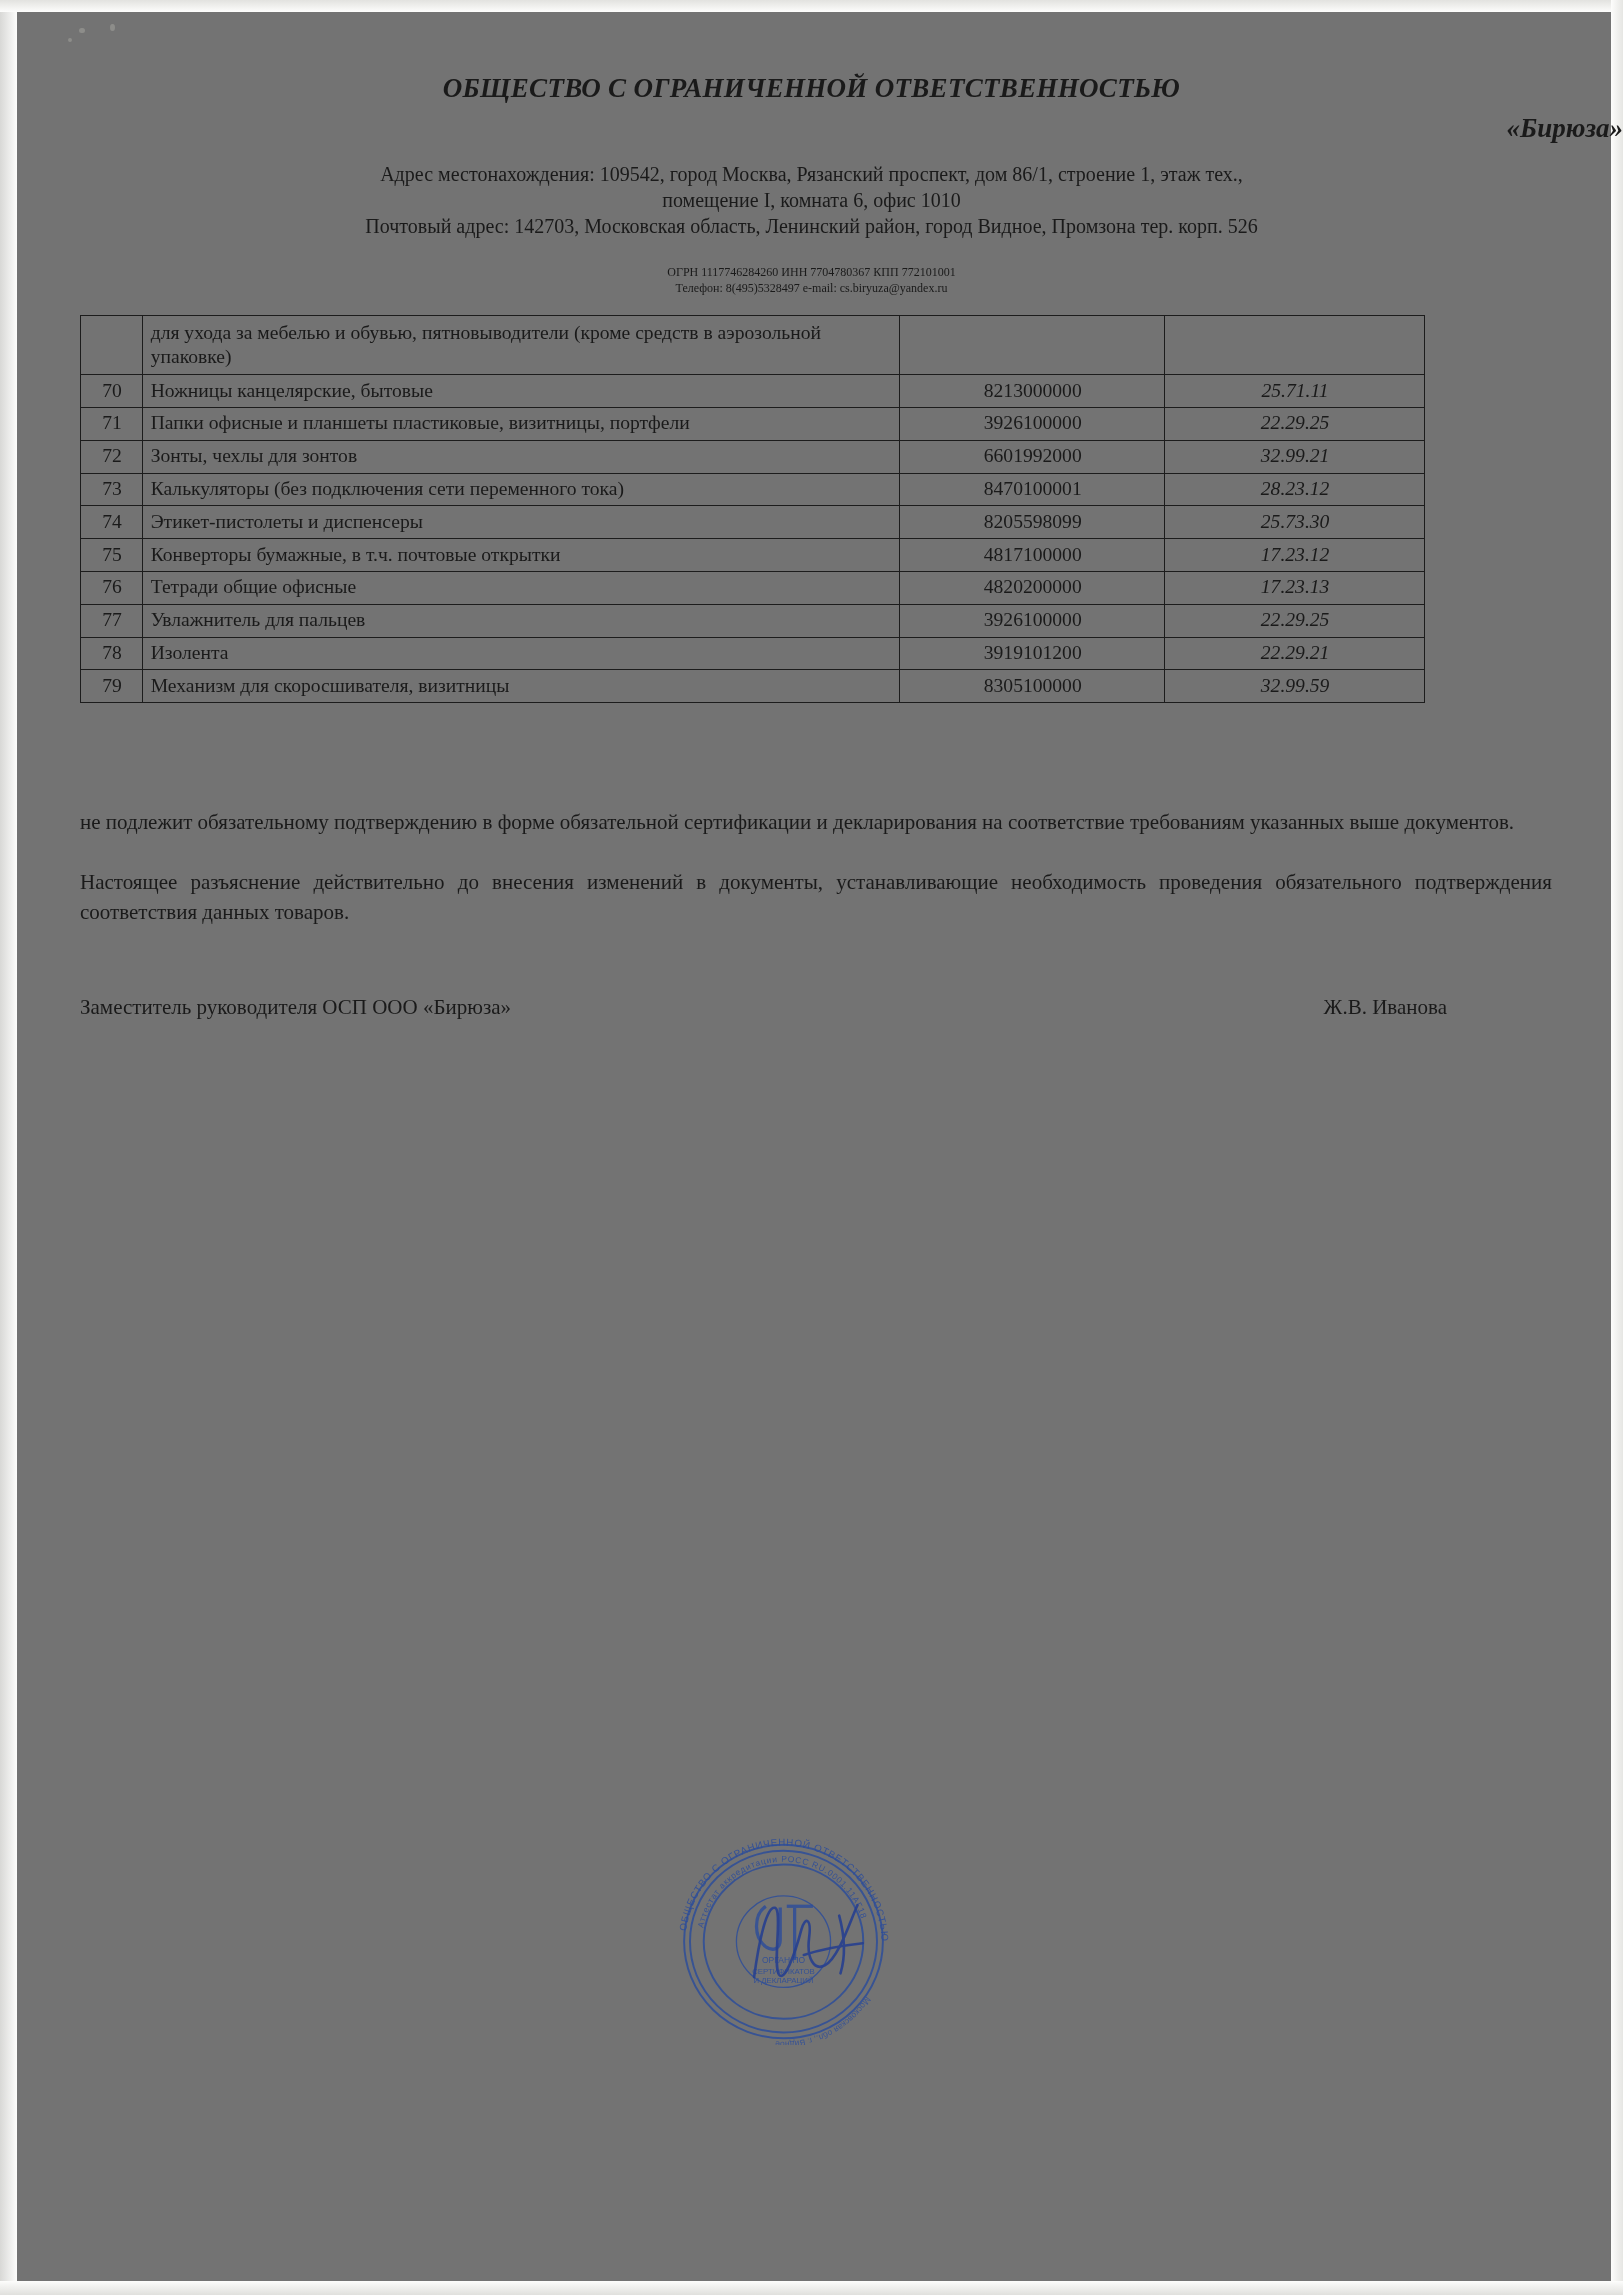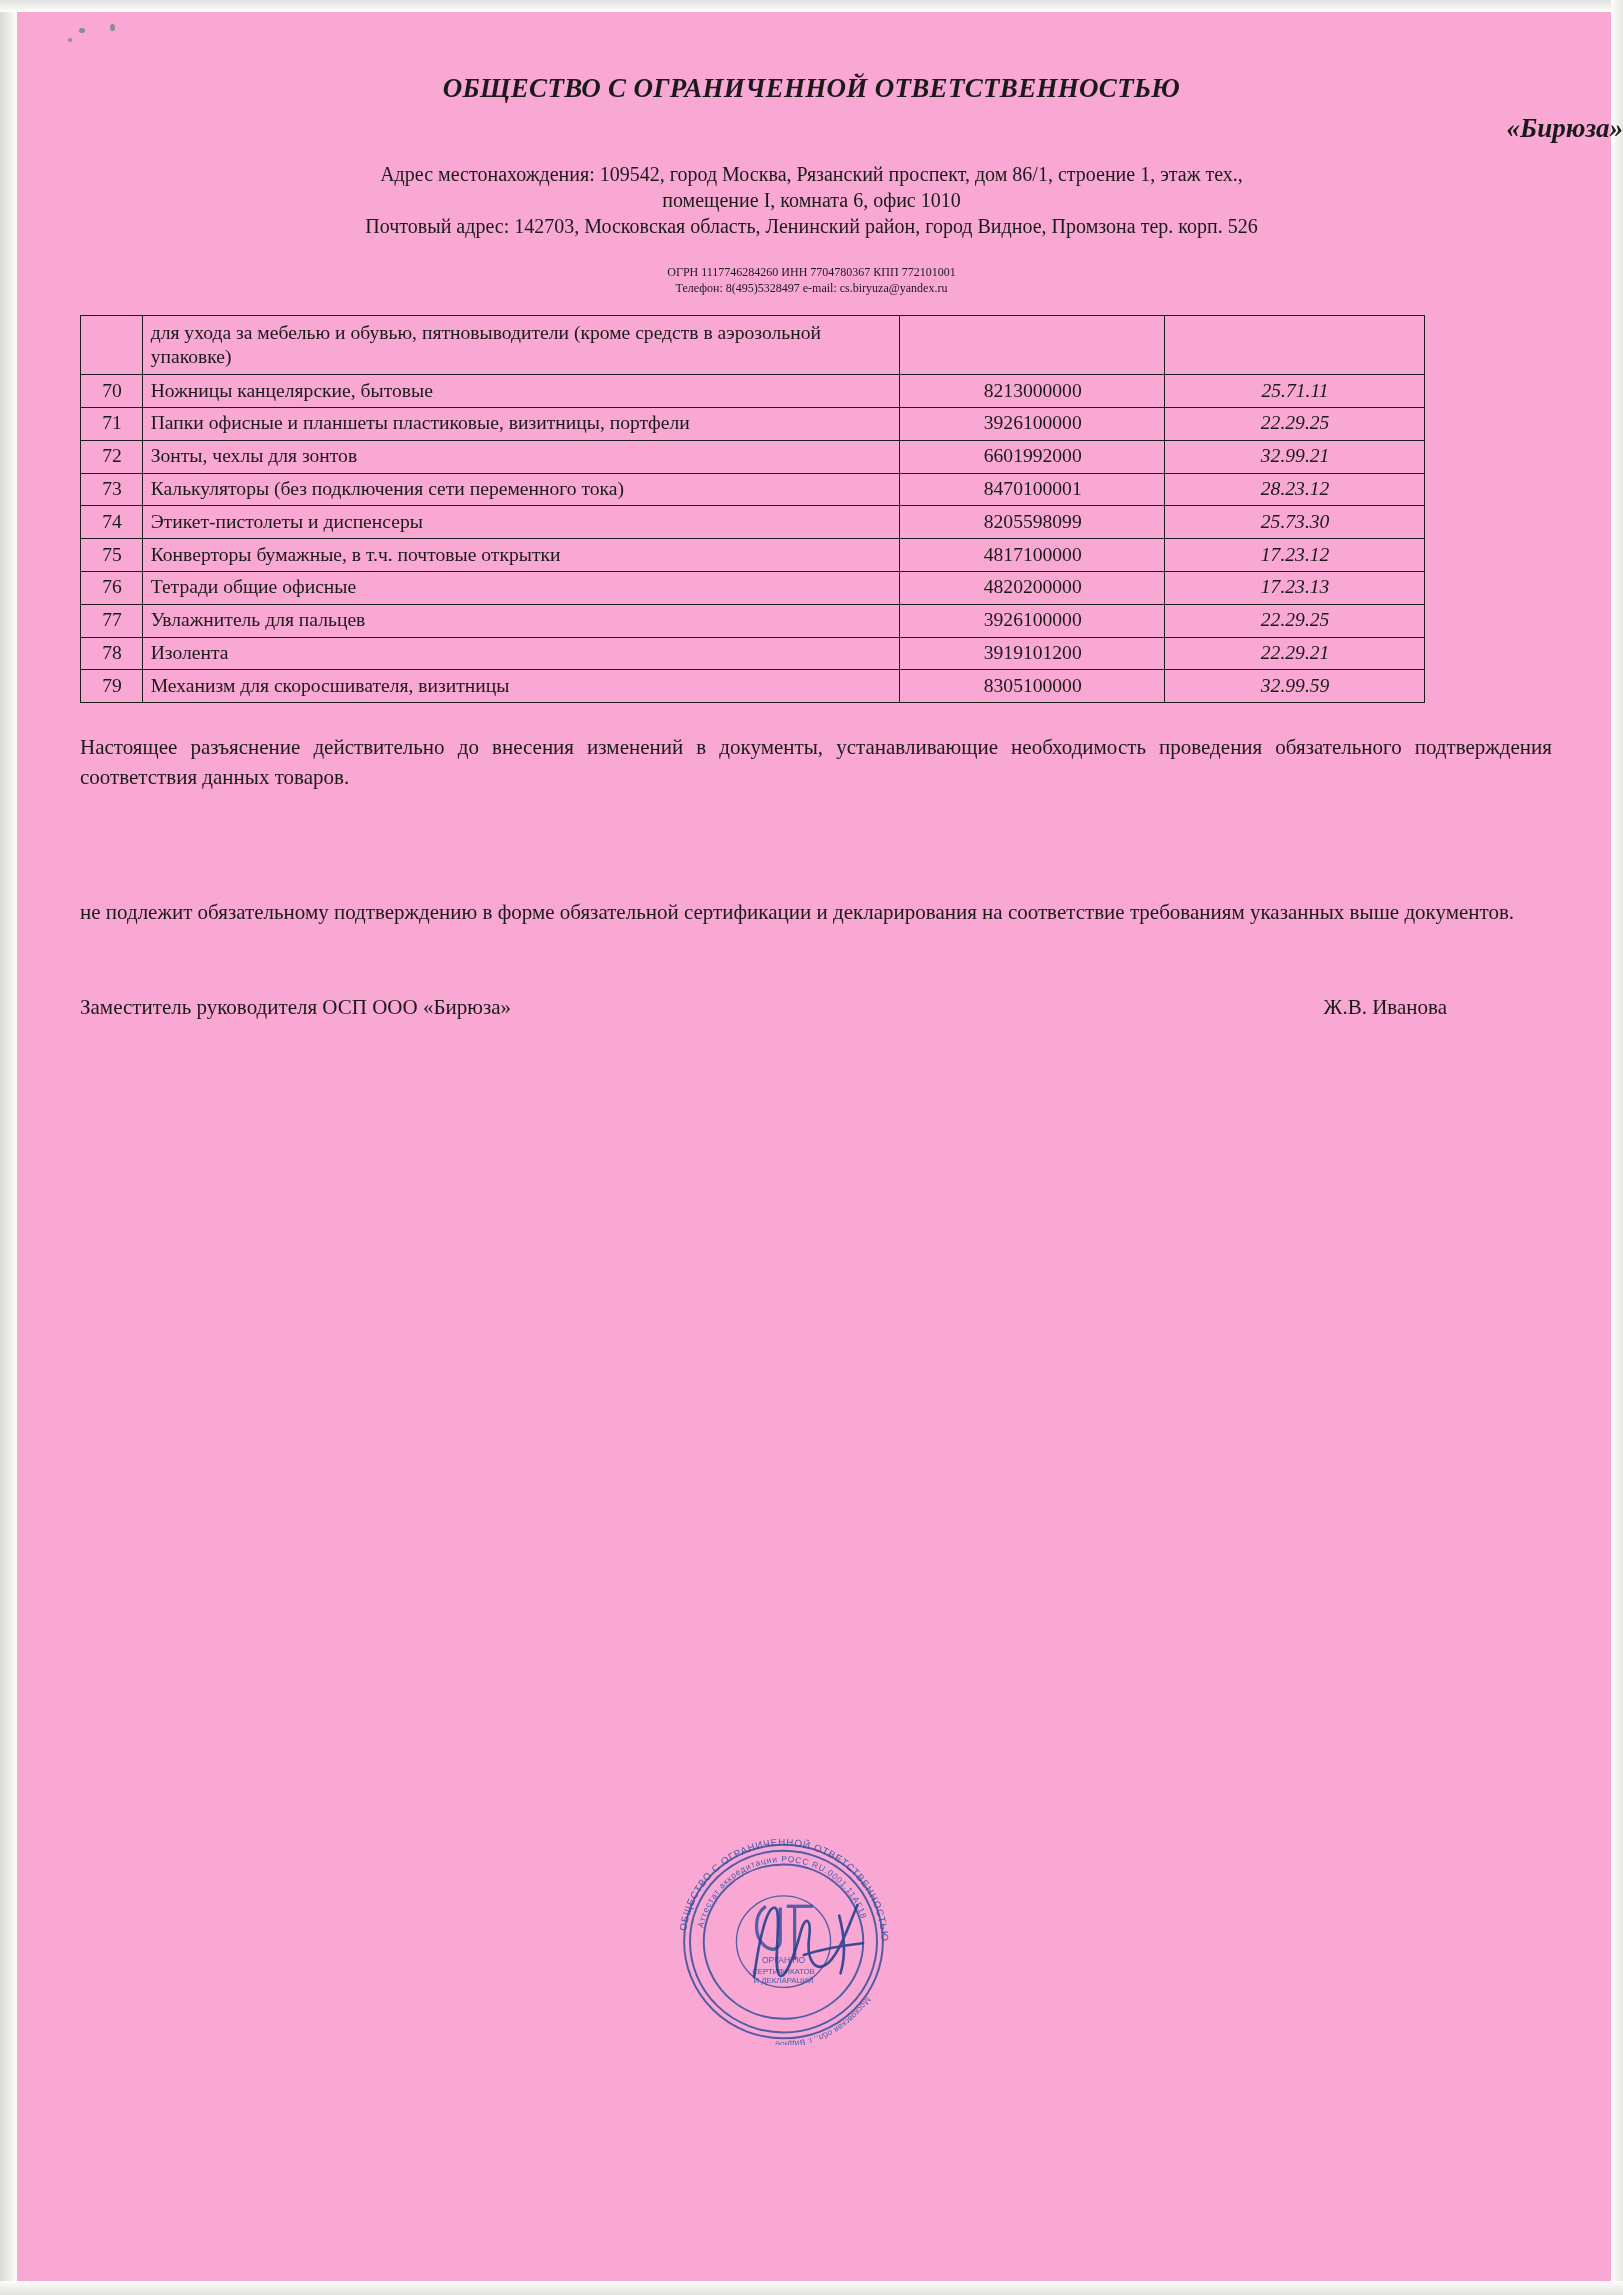--- a/index.html
+++ b/index.html
@@ -11,21 +11,21 @@
     width: 1623px;
     height: 2295px;
     position: relative;
     font-family: "Liberation Serif", serif;
     color: #1a1a1a;
     overflow: hidden;
   }
   .page {
     position: absolute;
     inset: 0;
-    background: #f9a8d4;
+    background: #737373;
   }
   
   .scan-edge-left {
     position: absolute;
     left: 0; top: 0; bottom: 0;
     width: 17px;
     background: linear-gradient(to right, #d8d8d6, #fdfdfc);
   }
   .scan-edge-top {
     position: absolute;
@@ -265,22 +265,22 @@
         </tr>
         <tr>
           <td class="c-num">79</td>
           <td class="c-name">Механизм для скоросшивателя, визитницы</td>
           <td class="c-code">8305100000</td>
           <td class="c-okpd">32.99.59</td>
         </tr>
       </tbody>
     </table>
 
+    <div class="body-text p1">не подлежит обязательному подтверждению в форме обязательной сертификации и декларирования на соответствие требованиям указанных выше документов.</div>
     <div class="body-text p2">Настоящее разъяснение действительно до внесения изменений в документы, устанавливающие необходимость проведения обязательного подтверждения соответствия данных товаров.</div>
-    <div class="body-text p1">не подлежит обязательному подтверждению в форме обязательной сертификации и декларирования на соответствие требованиям указанных выше документов.</div>
 
     <div class="sign-row">
       <div>Заместитель руководителя ОСП ООО «Бирюза»</div>
       <div class="sign-name">Ж.В. Иванова</div>
 
       <div class="stamp">
         <svg viewBox="0 0 390 330" width="255" height="216" xmlns="http://www.w3.org/2000/svg" style="font-size:32px">
           <defs>
             <path id="outerArc" d="M 45,175 A 150,150 0 1 1 345,175" fill="none"></path>
             <path id="outerArcBottom" d="M 345,175 A 150,150 0 0 1 45,175" fill="none"></path>

